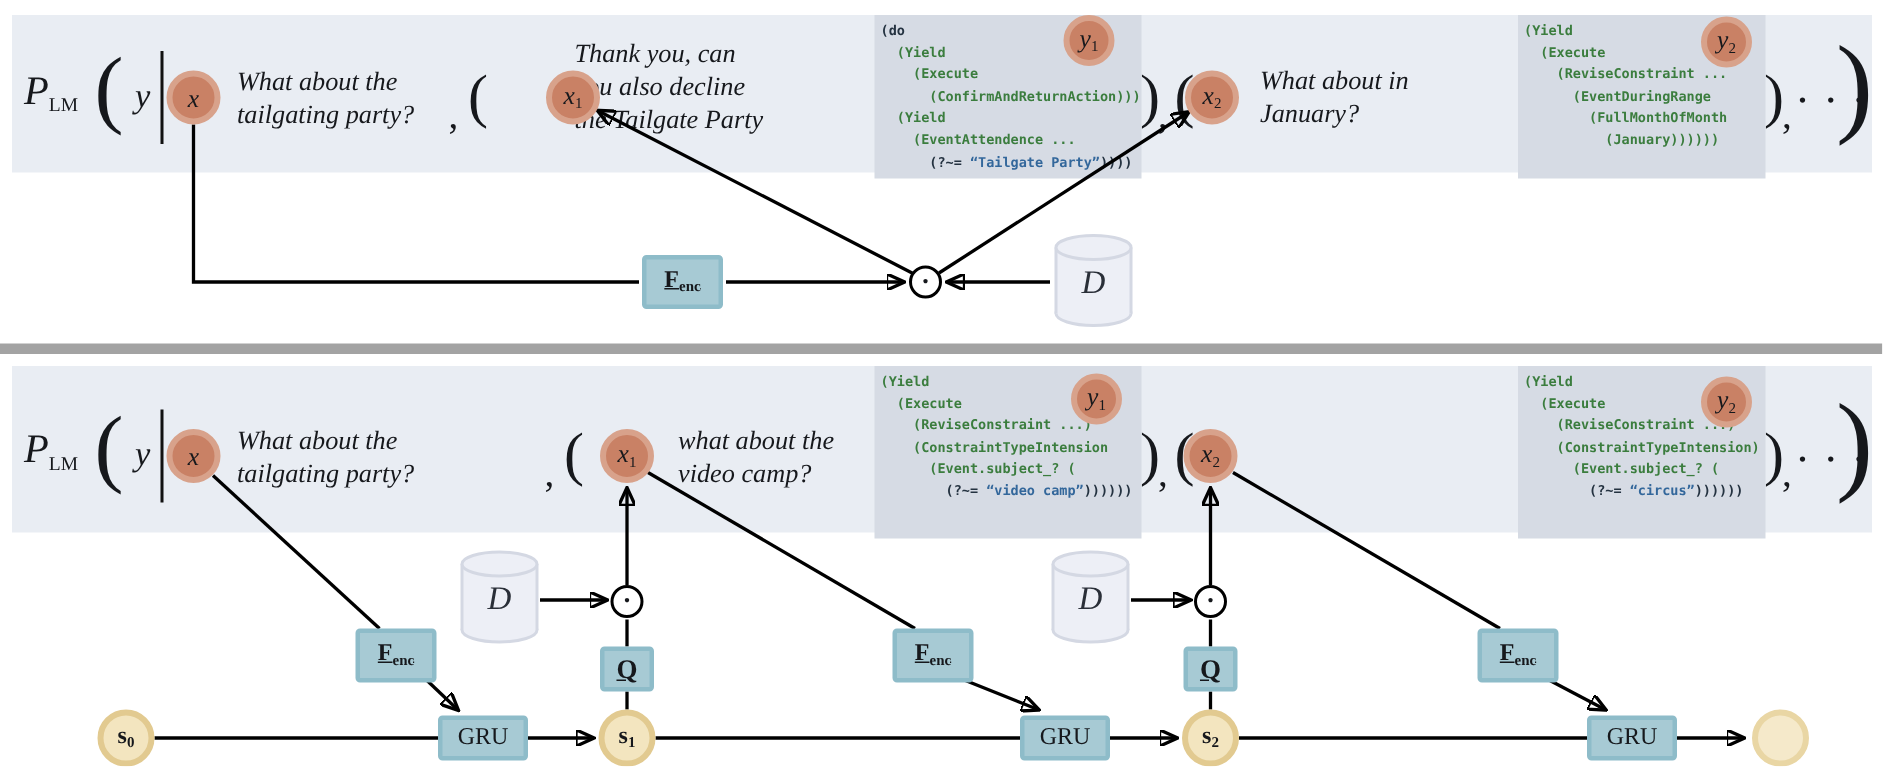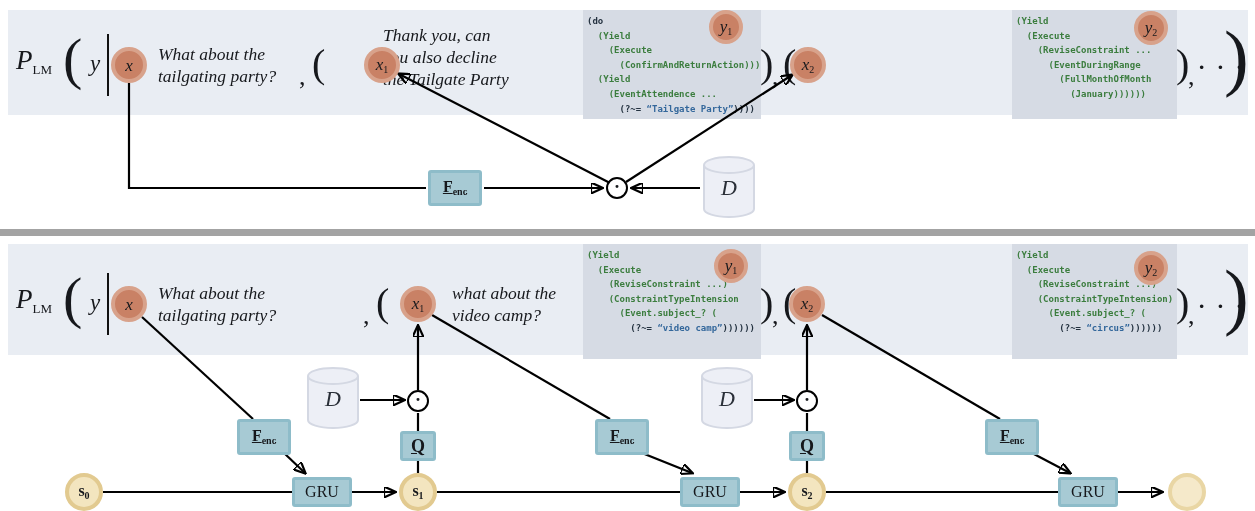--- a/index.html
+++ b/index.html
@@ -120,20 +120,22 @@
   <div class="node salmon" style="left:709px;top:10px;width:34px;height:34px;">
     <span class="vlab"><span>y</span><span class="sub">1</span></span>
   </div>
 
   <div class="paren paren-md" style="left:760px;top:44px;">)</div>
   <div class="comma" style="left:772px;top:64px;">,</div>
   <div class="paren paren-md" style="left:783px;top:44px;">(</div>
   <div class="node salmon" style="left:790px;top:47px;">
     <span class="vlab"><span>x</span><span class="sub">2</span></span>
   </div>
+  <div class="utterance" style="left:840px;top:42px;">What about in
+January?</div>
 
   <div class="codeblock" style="left:1012px;top:10px;width:161px;height:105px;"><div><span class="c-g">(Yield</span></div><div><span class="c-g">  (Execute</span></div><div><span class="c-g">    (ReviseConstraint ...</span></div><div><span class="c-g">      (EventDuringRange</span></div><div><span class="c-g">        (FullMonthOfMonth</span></div><div><span class="c-g">          (January))))))</span></div></div>
   <div class="node salmon" style="left:1134px;top:11px;width:34px;height:34px;">
     <span class="vlab"><span>y</span><span class="sub">2</span></span>
   </div>
 
   <div class="paren paren-md" style="left:1176px;top:44px;">)</div>
   <div class="comma" style="left:1188px;top:64px;">,</div>
   <div class="ellip" style="left:1198px;top:56px;">· · ·</div>
   <div class="paren paren-xl" style="left:1224px;top:20px;">)</div>

